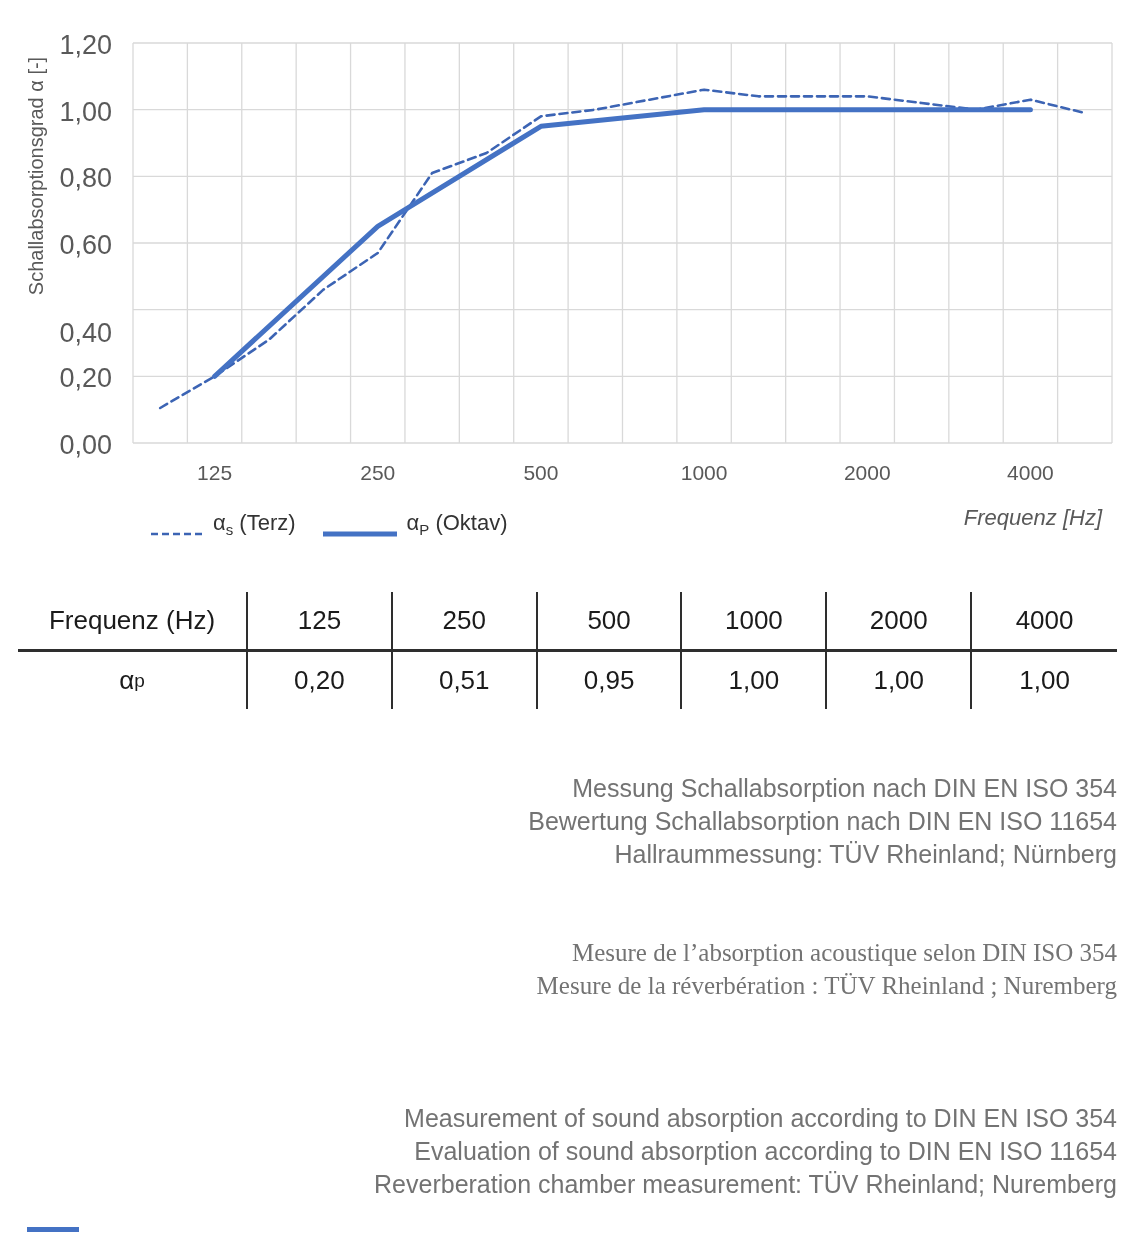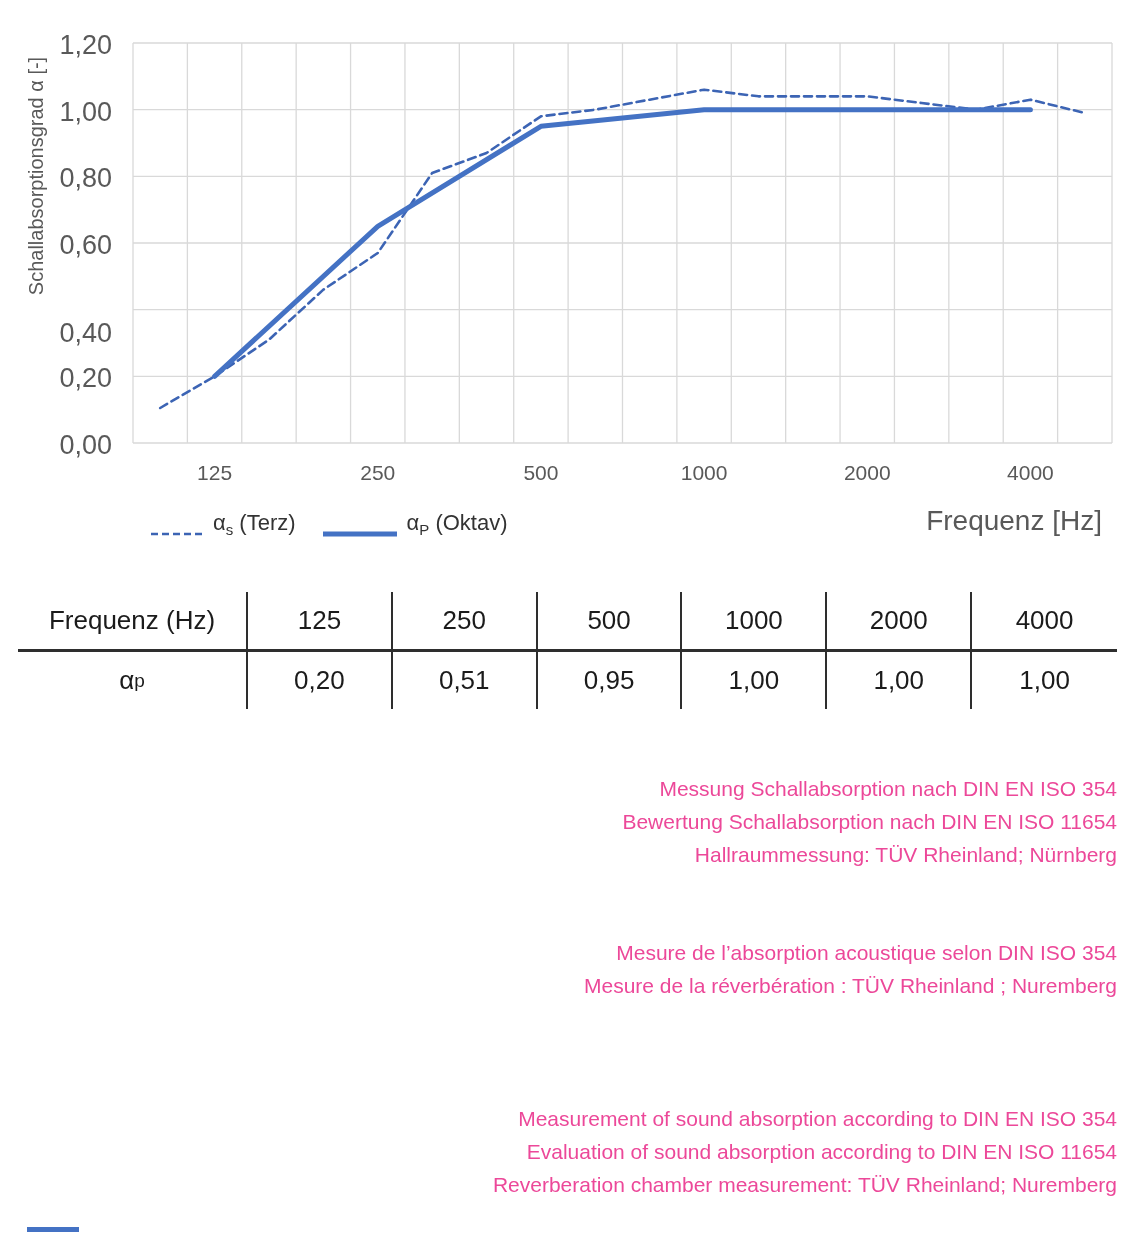--- a/index.html
+++ b/index.html
@@ -6,41 +6,41 @@
   .page{position:relative;width:1135px;height:1234px;background:#ffffff;overflow:hidden;
         font-family:"Liberation Sans", sans-serif;}
 
   
   .chart{position:absolute;left:0;top:0;width:1135px;height:560px;}
   #chart-svg{position:absolute;left:0;top:0;}
   .y-axis-title{position:absolute;left:36px;top:176px;transform:translate(-50%,-50%) rotate(-90deg);
                 white-space:nowrap;font-size:20px;color:#595959;}
   .y-tick{position:absolute;width:70px;text-align:right;font-size:27px;color:#595959;}
   .x-tick{position:absolute;width:90px;text-align:center;font-size:21px;color:#595959;}
-  .x-axis-title{position:absolute;top:505px;right:33px;font-size:28px;color:#595959;}
+  .x-axis-title{position:absolute;top:505px;right:33px;font-size:22px;color:#595959;font-style:italic;}
   .legend{position:absolute;left:150px;top:510px;display:flex;align-items:center;gap:26px;}
   .legend-item{display:flex;align-items:flex-end;gap:9px;}
   .legend-label{font-size:22px;color:#333333;white-space:nowrap;}
   .legend-label sub{font-size:15px;}
 
   
   .freq-table{position:absolute;left:18px;top:592px;width:1099px;
               display:grid;grid-template-columns:230px repeat(6,1fr);
               color:#1b1b1b;}
   .tcell{height:57px;display:flex;align-items:center;justify-content:center;
          font-size:26px;border-right:2px solid #2e2e2e;}
   .tcell.last{border-right:none;}
   .tcell sub{font-size:19px;}
   .trule{grid-column:1 / -1;height:3px;background:#2e2e2e;}
 
   
   .text-block{position:absolute;left:0;right:18px;text-align:right;
-              font-size:21px;line-height:33px;color:#ec4899;}
+              font-size:25px;line-height:33px;color:#737373;}
   .tb-de{top:772px;}
-  .tb-fr{top:936px;}
+  .tb-fr{top:936px;font-family:Liberation Serif, serif;}
   .tb-en{top:1102px;}
 
   
   .footer-line{position:absolute;left:27px;top:1227px;width:52px;height:5px;background:#4472c4;}
 </style>
 </head>
 <body>
 
 <div class="page">
 

